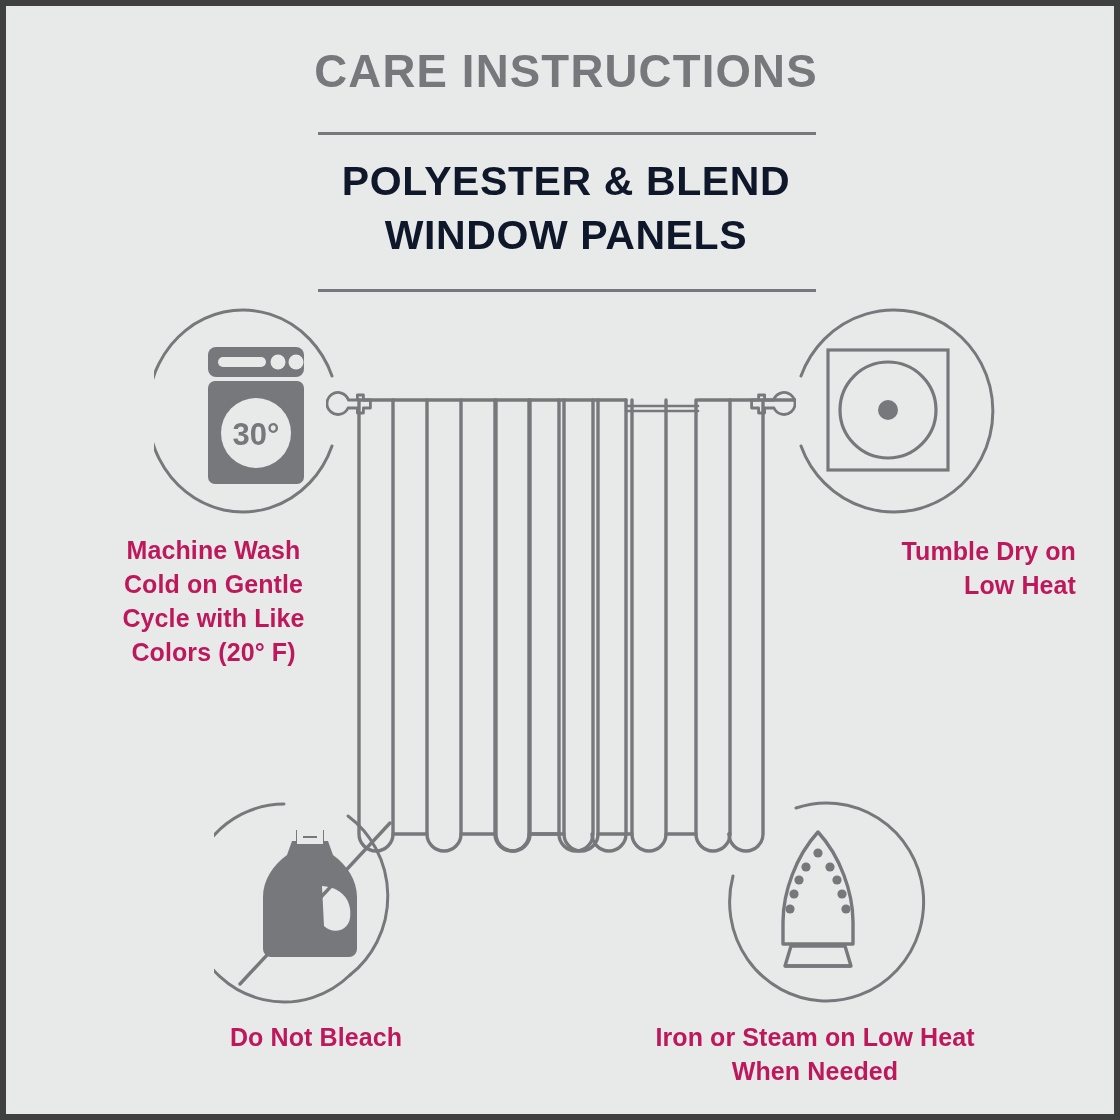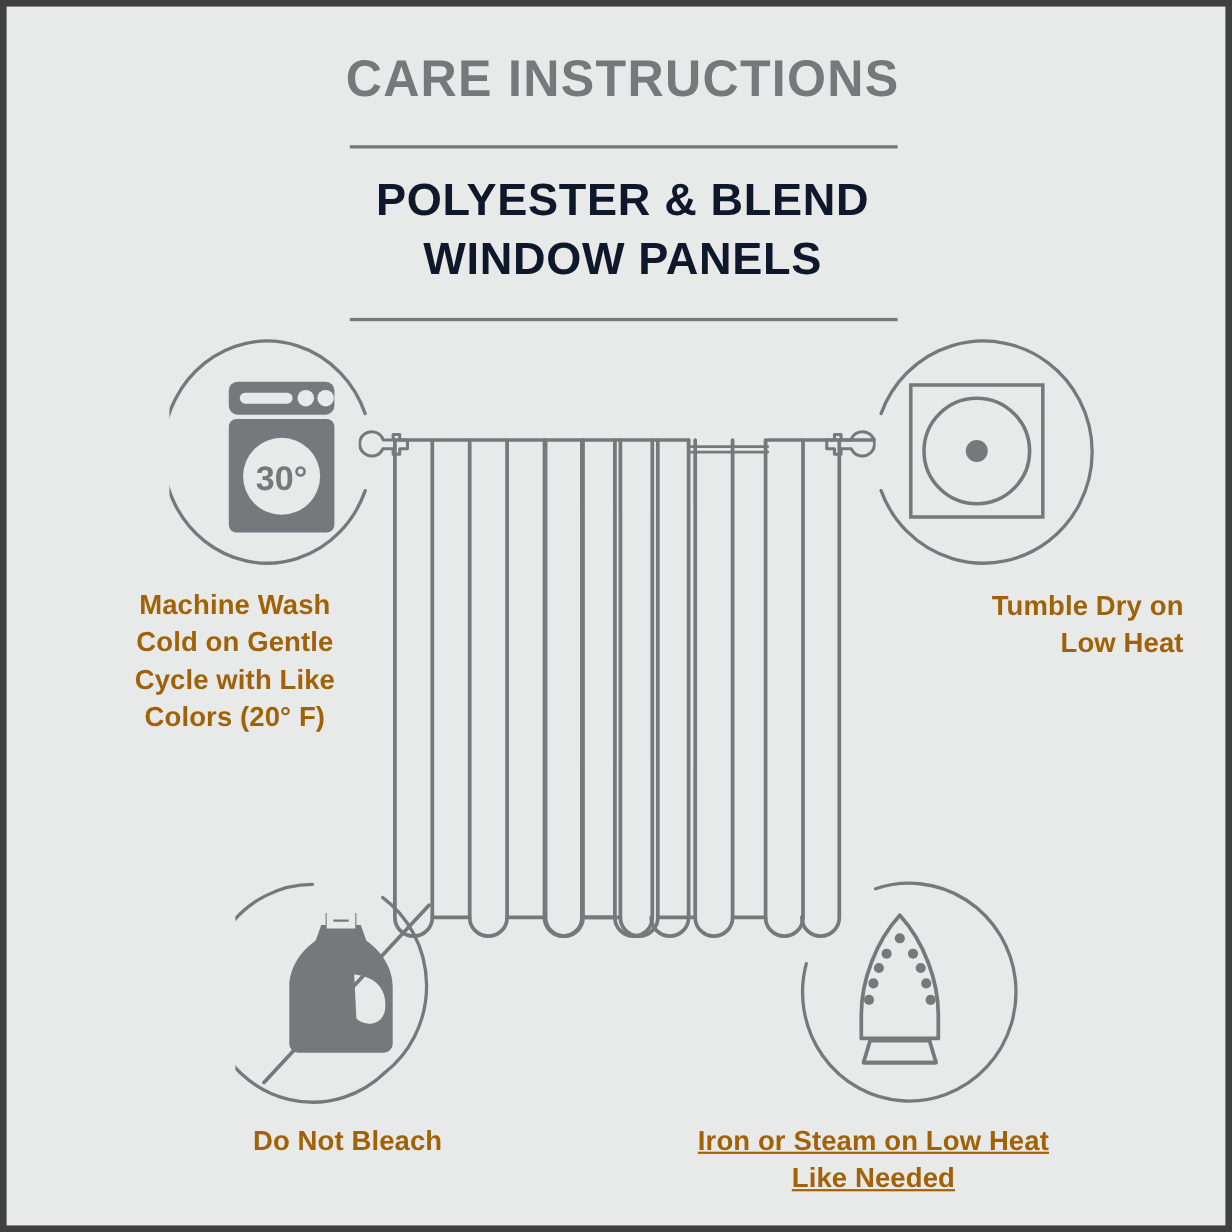--- a/index.html
+++ b/index.html
@@ -73,21 +73,21 @@
   .badge svg { display: block; }
 
   #badge-wash    { left: 148px; top: 298px; }
   #badge-dry     { left: 785px; top: 298px; }
   #badge-bleach  { left: 208px; top: 795px; }
   #badge-iron    { left: 715px; top: 795px; }
 
   
   .caption {
     position: absolute;
-    color: #a16207;
+    color: #be185d;
     font-size: 25px;
     font-weight: bold;
     line-height: 1.36;
     letter-spacing: 0.1px;
   }
   .caption .cap-line { display: block; }
 
   #caption-wash {
     left: 85px;
     top: 527px;
@@ -100,25 +100,24 @@
     width: 250px;
     text-align: right;
   }
   #caption-bleach {
     left: 130px;
     top: 1014px;
     width: 360px;
     text-align: center;
   }
   #caption-iron {
-    left: 573px;
+    left: 594px;
     top: 1014px;
     width: 430px;
     text-align: center;
-    text-decoration: underline;
   }
 </style>
 </head>
 <body>
 
 <div id="stage">
 
   <div id="title">CARE INSTRUCTIONS</div>
 
   <div class="divider" id="divider-top"></div>
@@ -270,16 +269,16 @@
     <span class="cap-line">Tumble Dry on</span>
     <span class="cap-line">Low Heat</span>
   </div>
 
   <div class="caption" id="caption-bleach">
     <span class="cap-line">Do Not Bleach</span>
   </div>
 
   <div class="caption" id="caption-iron">
     <span class="cap-line">Iron or Steam on Low Heat</span>
-    <span class="cap-line">Like Needed</span>
+    <span class="cap-line">When Needed</span>
   </div>
 
 </div>
 
 </body></html>

